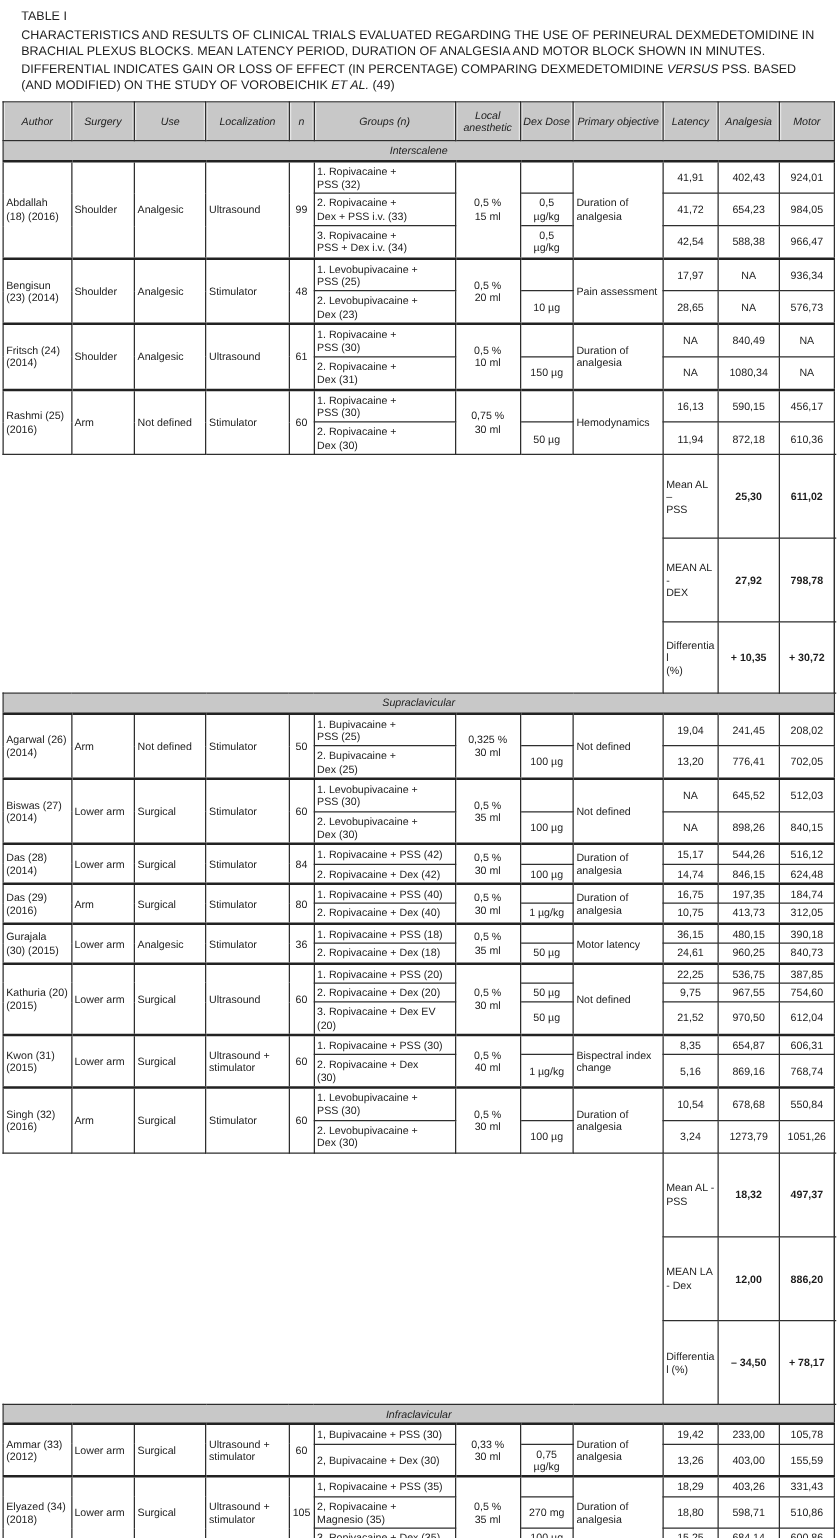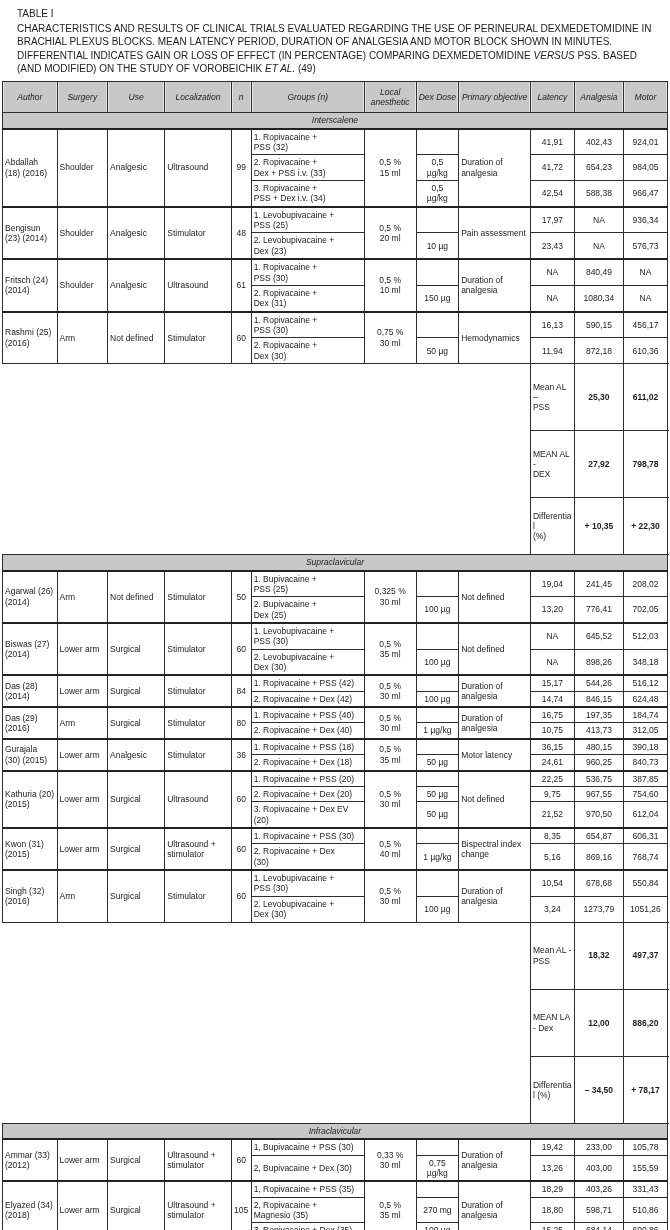--- a/index.html
+++ b/index.html
@@ -119,21 +119,21 @@
           <td class="c-dex"></td>
           <td class="c-obj" rowspan="2">Pain assessment</td>
           <td class="c-num">17,97</td>
           <td class="c-num">NA</td>
           <td class="c-num">936,34</td>
         </tr>
         <tr>
           <td class="c-group">2. Levobupivacaine +
 Dex (23)</td>
           <td class="c-dex">10 µg</td>
-          <td class="c-num">23,43</td>
+          <td class="c-num">28,65</td>
           <td class="c-num">NA</td>
           <td class="c-num">576,73</td>
         </tr>
         <tr class="study-start">
           <td class="c-author" rowspan="2">Fritsch (24) (2014)</td>
           <td class="c-left" rowspan="2">Shoulder</td>
           <td class="c-left" rowspan="2">Analgesic</td>
           <td class="c-left" rowspan="2">Ultrasound</td>
           <td class="c-center" rowspan="2">61</td>
           <td class="c-group">1. Ropivacaine +
@@ -192,21 +192,21 @@
 DEX</td>
           <td class="sum-num">27,92</td>
           <td class="sum-num">798,78</td>
           <td class="sum-num">784,40</td>
         </tr>
         <tr class="summary-row">
           <td class="blank" colspan="9"></td>
           <td class="sum-label">Differential
 (%)</td>
           <td class="sum-num">+ 10,35</td>
-          <td class="sum-num">+ 22,30</td>
+          <td class="sum-num">+ 30,72</td>
           <td class="sum-num">+ 1,58</td>
         </tr>
         <tr class="section-row">
           <td colspan="12">Supraclavicular</td>
         </tr>
         <tr class="study-start">
           <td class="c-author" rowspan="2">Agarwal (26) (2014)</td>
           <td class="c-left" rowspan="2">Arm</td>
           <td class="c-left" rowspan="2">Not defined</td>
           <td class="c-left" rowspan="2">Stimulator</td>
@@ -244,21 +244,21 @@
           <td class="c-num">NA</td>
           <td class="c-num">645,52</td>
           <td class="c-num">512,03</td>
         </tr>
         <tr>
           <td class="c-group">2. Levobupivacaine +
 Dex (30)</td>
           <td class="c-dex">100 µg</td>
           <td class="c-num">NA</td>
           <td class="c-num">898,26</td>
-          <td class="c-num">348,18</td>
+          <td class="c-num">840,15</td>
         </tr>
         <tr class="study-start">
           <td class="c-author" rowspan="2">Das (28) (2014)</td>
           <td class="c-left" rowspan="2">Lower arm</td>
           <td class="c-left" rowspan="2">Surgical</td>
           <td class="c-left" rowspan="2">Stimulator</td>
           <td class="c-center" rowspan="2">84</td>
           <td class="c-group">1. Ropivacaine + PSS (42)</td>
           <td class="c-la" rowspan="2">0,5 %
 30 ml</td>

